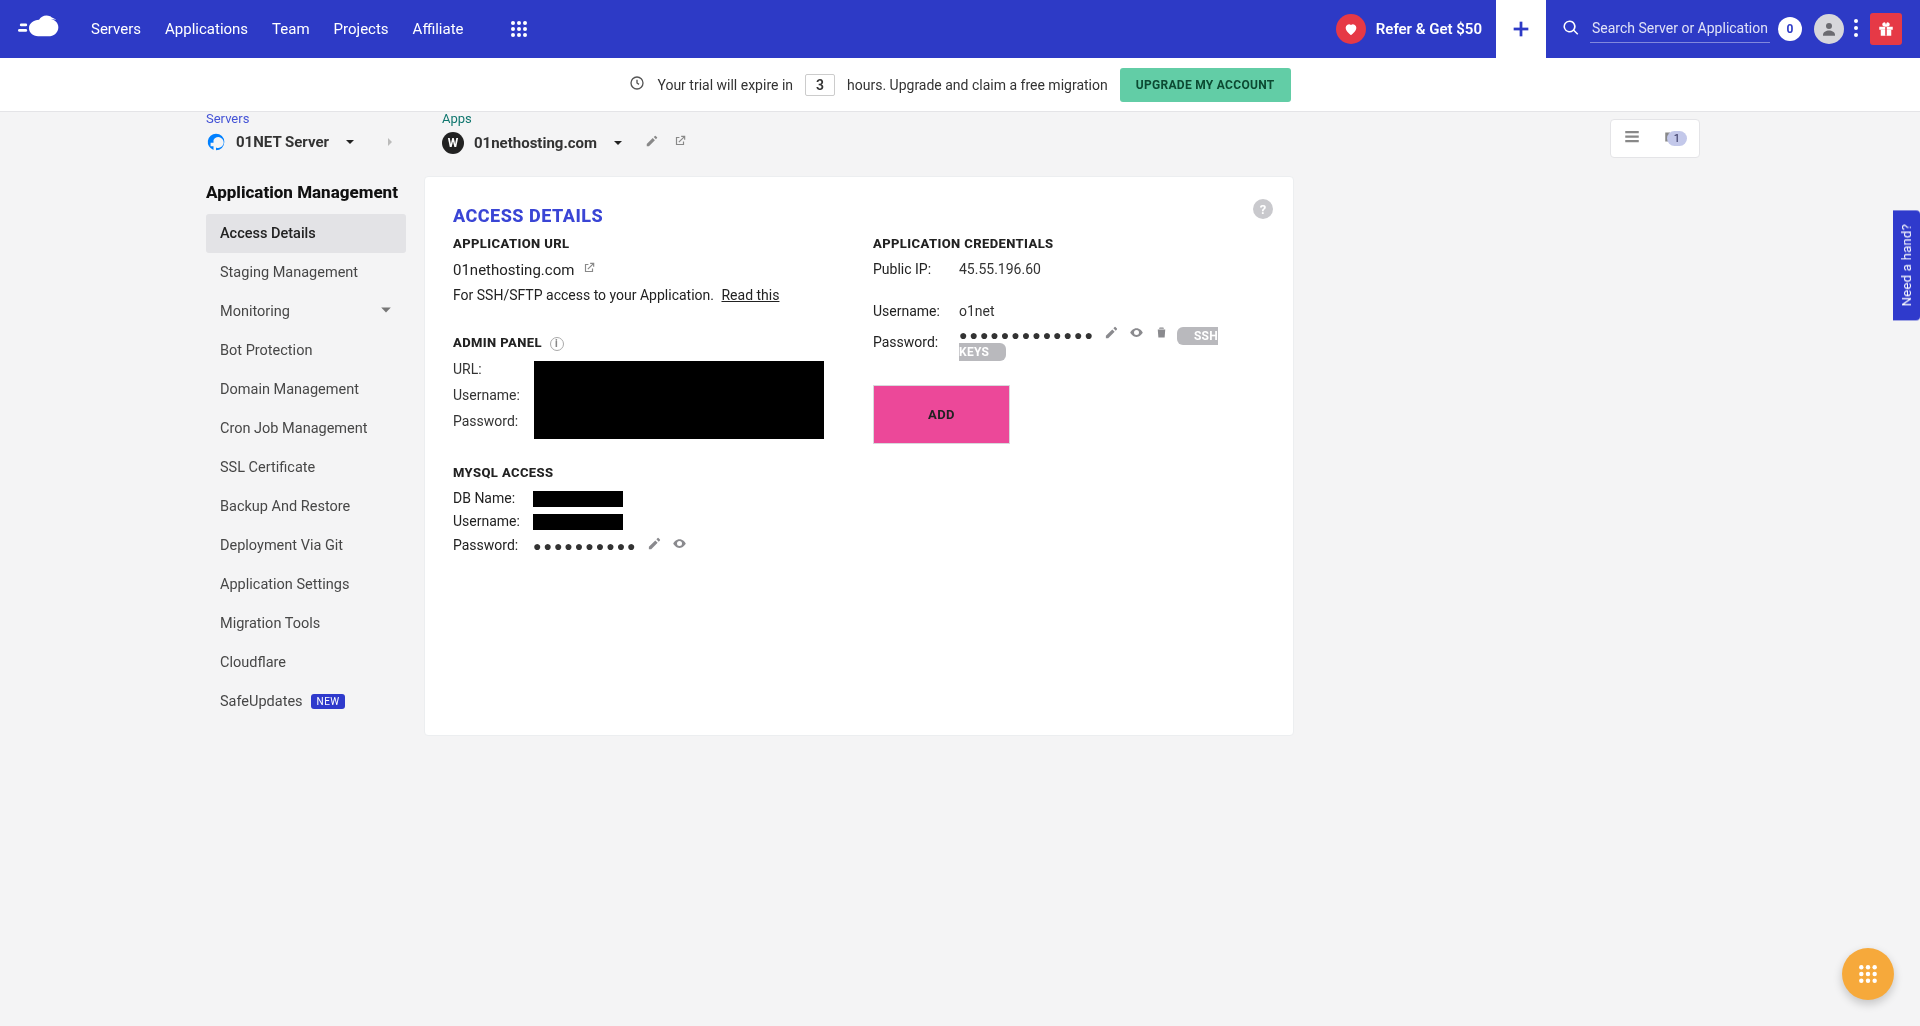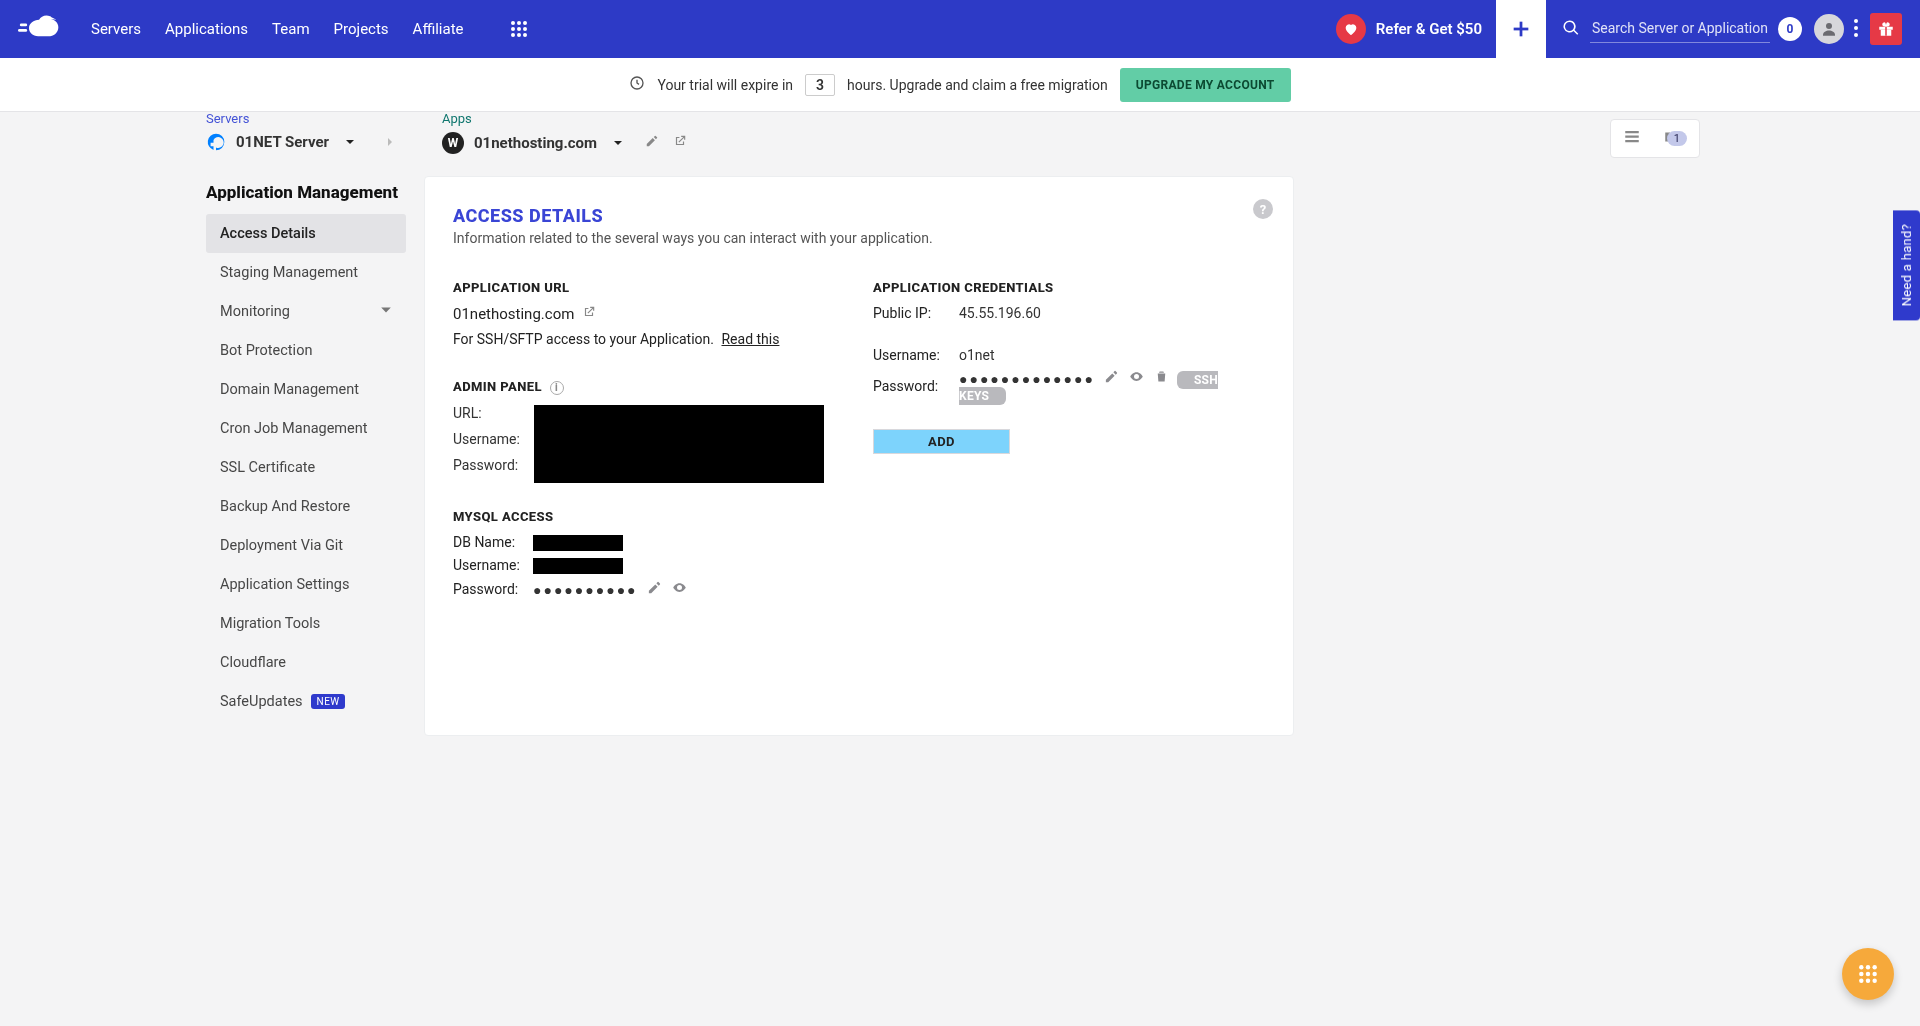--- a/index.html
+++ b/index.html
@@ -98,21 +98,21 @@
   .blackbox{background:#000;height:78px;width:290px}
   .miniblack{background:#000;height:16px;width:90px;display:inline-block;vertical-align:middle}
   .dots{letter-spacing:2px;font-weight:700}
   .icon-row{display:inline-flex;gap:10px;align-items:center;margin-left:6px}
   .icon-row svg{width:15px;height:15px;fill:#8a8a8e;cursor:pointer}
   .sshkeys{background:#b9b9bd;color:#fff;font-size:12px;font-weight:700;padding:2px 17px;border-radius:6px;letter-spacing:.3px;margin-left:4px}
 
   .cred-note{font-size:14px;color:#222;line-height:1.45;margin-bottom:14px}
   .cred-note .more{font-weight:700;text-decoration:underline;cursor:pointer}
 
-  .add-btn{border:1px solid #d8d8dc;background:#7dd3fc;color:#222;font-weight:700;padding:4px 54px;font-size:13px;letter-spacing:.4px;cursor:pointer;margin-top:20px}
+  .add-btn{border:1px solid #d8d8dc;background:#ec4899;color:#222;font-weight:700;padding:21px 54px;font-size:13px;letter-spacing:.4px;cursor:pointer;margin-top:20px}
   .launch-btn{background:var(--cw-green-soft);color:#0c4a32;font-weight:800;border:none;padding:14px 20px;font-size:13px;letter-spacing:.4px;cursor:pointer;margin-top:18px;border-radius:2px}
 
   .info-i{width:14px;height:14px;border-radius:50%;border:1px solid #aaa;display:inline-flex;align-items:center;justify-content:center;font-size:10px;color:#888;margin-left:4px}
 
   
   .need-hand{position:fixed;right:0;top:210px;background:var(--cw-blue-2);color:#fff;padding:14px 6px;border-radius:4px 0 0 4px;writing-mode:vertical-rl;transform:rotate(180deg);font-size:13px;letter-spacing:.3px;cursor:pointer}
   .fab{position:fixed;right:26px;bottom:26px;width:52px;height:52px;border-radius:50%;background:#f6a93b;display:flex;align-items:center;justify-content:center;cursor:pointer;box-shadow:0 4px 10px rgba(0,0,0,.2)}
   .fab svg{width:20px;height:20px;fill:#fff}
 </style>
 </head>
@@ -294,21 +294,20 @@
       </div>
     <div class="side-item">
         <span>SafeUpdates</span>
         <span class="new-badge">NEW</span>
       </div>
   </div>
 
   <div class="panel">
     <span class="help">?</span>
     <h2>ACCESS DETAILS</h2>
-    <div class="sub">Information related to the several ways you can interact with your application.</div>
 
     <div class="cols">
 
       <div class="col">
         <div class="sec-title">APPLICATION URL</div>
         <div class="app-url">
           <span>01nethosting.com</span>
           <span class="ext"><svg viewBox="0 0 24 24">
                 <path d="M14 3h7v7h-2V6.4l-8.3 8.3-1.4-1.4L17.6 5H14V3zM5 5h6v2H7v10h10v-4h2v6H5V5z"></path>
               </svg></span>

